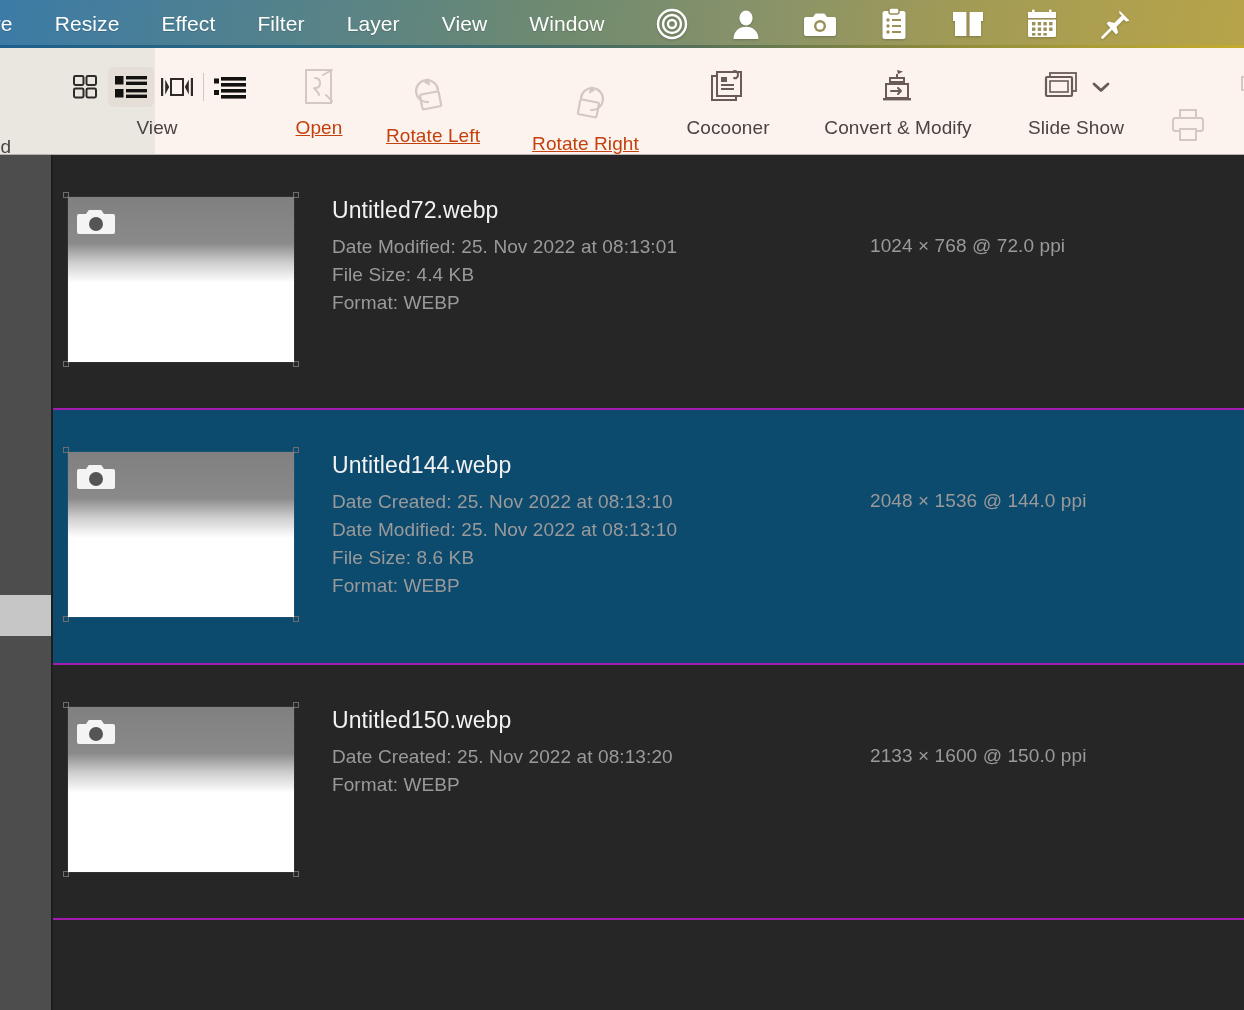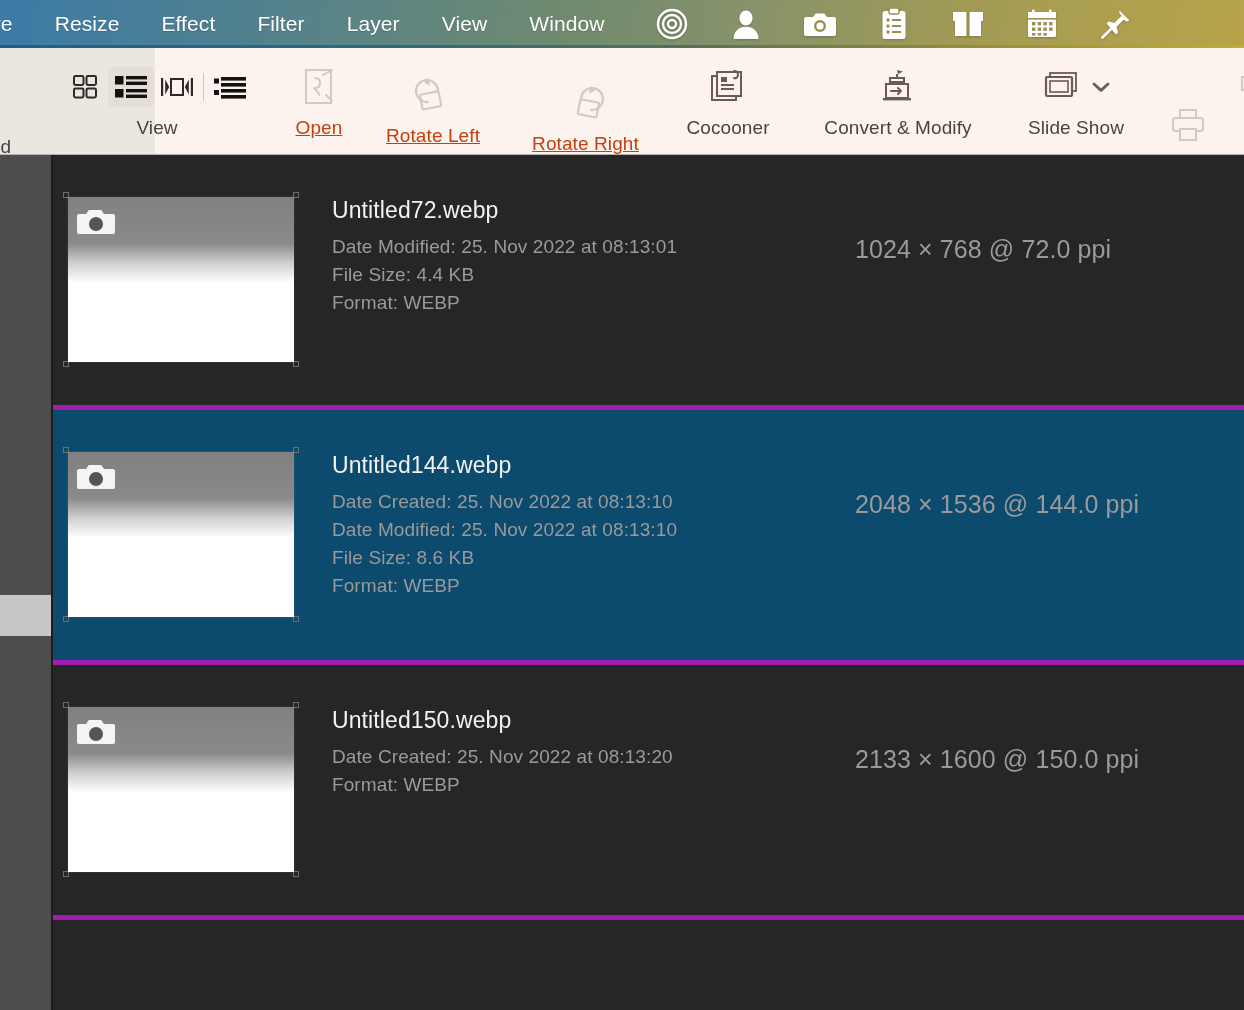--- a/index.html
+++ b/index.html
@@ -83,21 +83,21 @@
     position:absolute; left:51px; top:155px; width:2px; height:855px;
     background:#1d1d1d;
   }
   #filelist{
     position:absolute; left:53px; top:155px; width:1191px; height:855px;
     background:#262626; overflow:hidden;
   }
   .row{
     position:relative; width:1191px; height:255px;
     display:flex; align-items:flex-start;
-    border-bottom:5px solid #a21caf;
+    border-bottom:2px solid #a21caf;
   }
   .row.odd{ background:#262626; }
   .row.even{ background:#0c4a6e; }
   .thumb-wrap{
     position:relative; width:226px; height:165px;
     margin-left:15px; margin-top:42px; flex:0 0 auto;
   }
   .thumb{
     position:absolute; left:0; top:0; width:226px; height:165px;
     background:
@@ -118,22 +118,22 @@
   .meta{
     margin-left:38px; margin-top:42px; flex:1 1 auto; position:relative;
   }
   .fname{
     font-size:23px; color:#f2f2f2; letter-spacing:.1px; margin-bottom:9px;
   }
   .metaline{
     font-size:19px; color:#9a9a9a; line-height:1.48; letter-spacing:.1px;
   }
   .dims{
-    position:absolute; left:523px; top:38px;
-    font-size:25px; color:#9a9a9a; white-space:nowrap; letter-spacing:.1px;
+    position:absolute; left:538px; top:38px;
+    font-size:19px; color:#9a9a9a; white-space:nowrap; letter-spacing:.1px;
   }
 </style>
 </head>
 <body>
 
 <div id="menubar">
   <div style="display:flex;align-items:center;margin-left:0;">
     <div class="menu-item clipped">ure</div>
     <div class="menu-item">Resize</div>
     <div class="menu-item">Effect</div>

